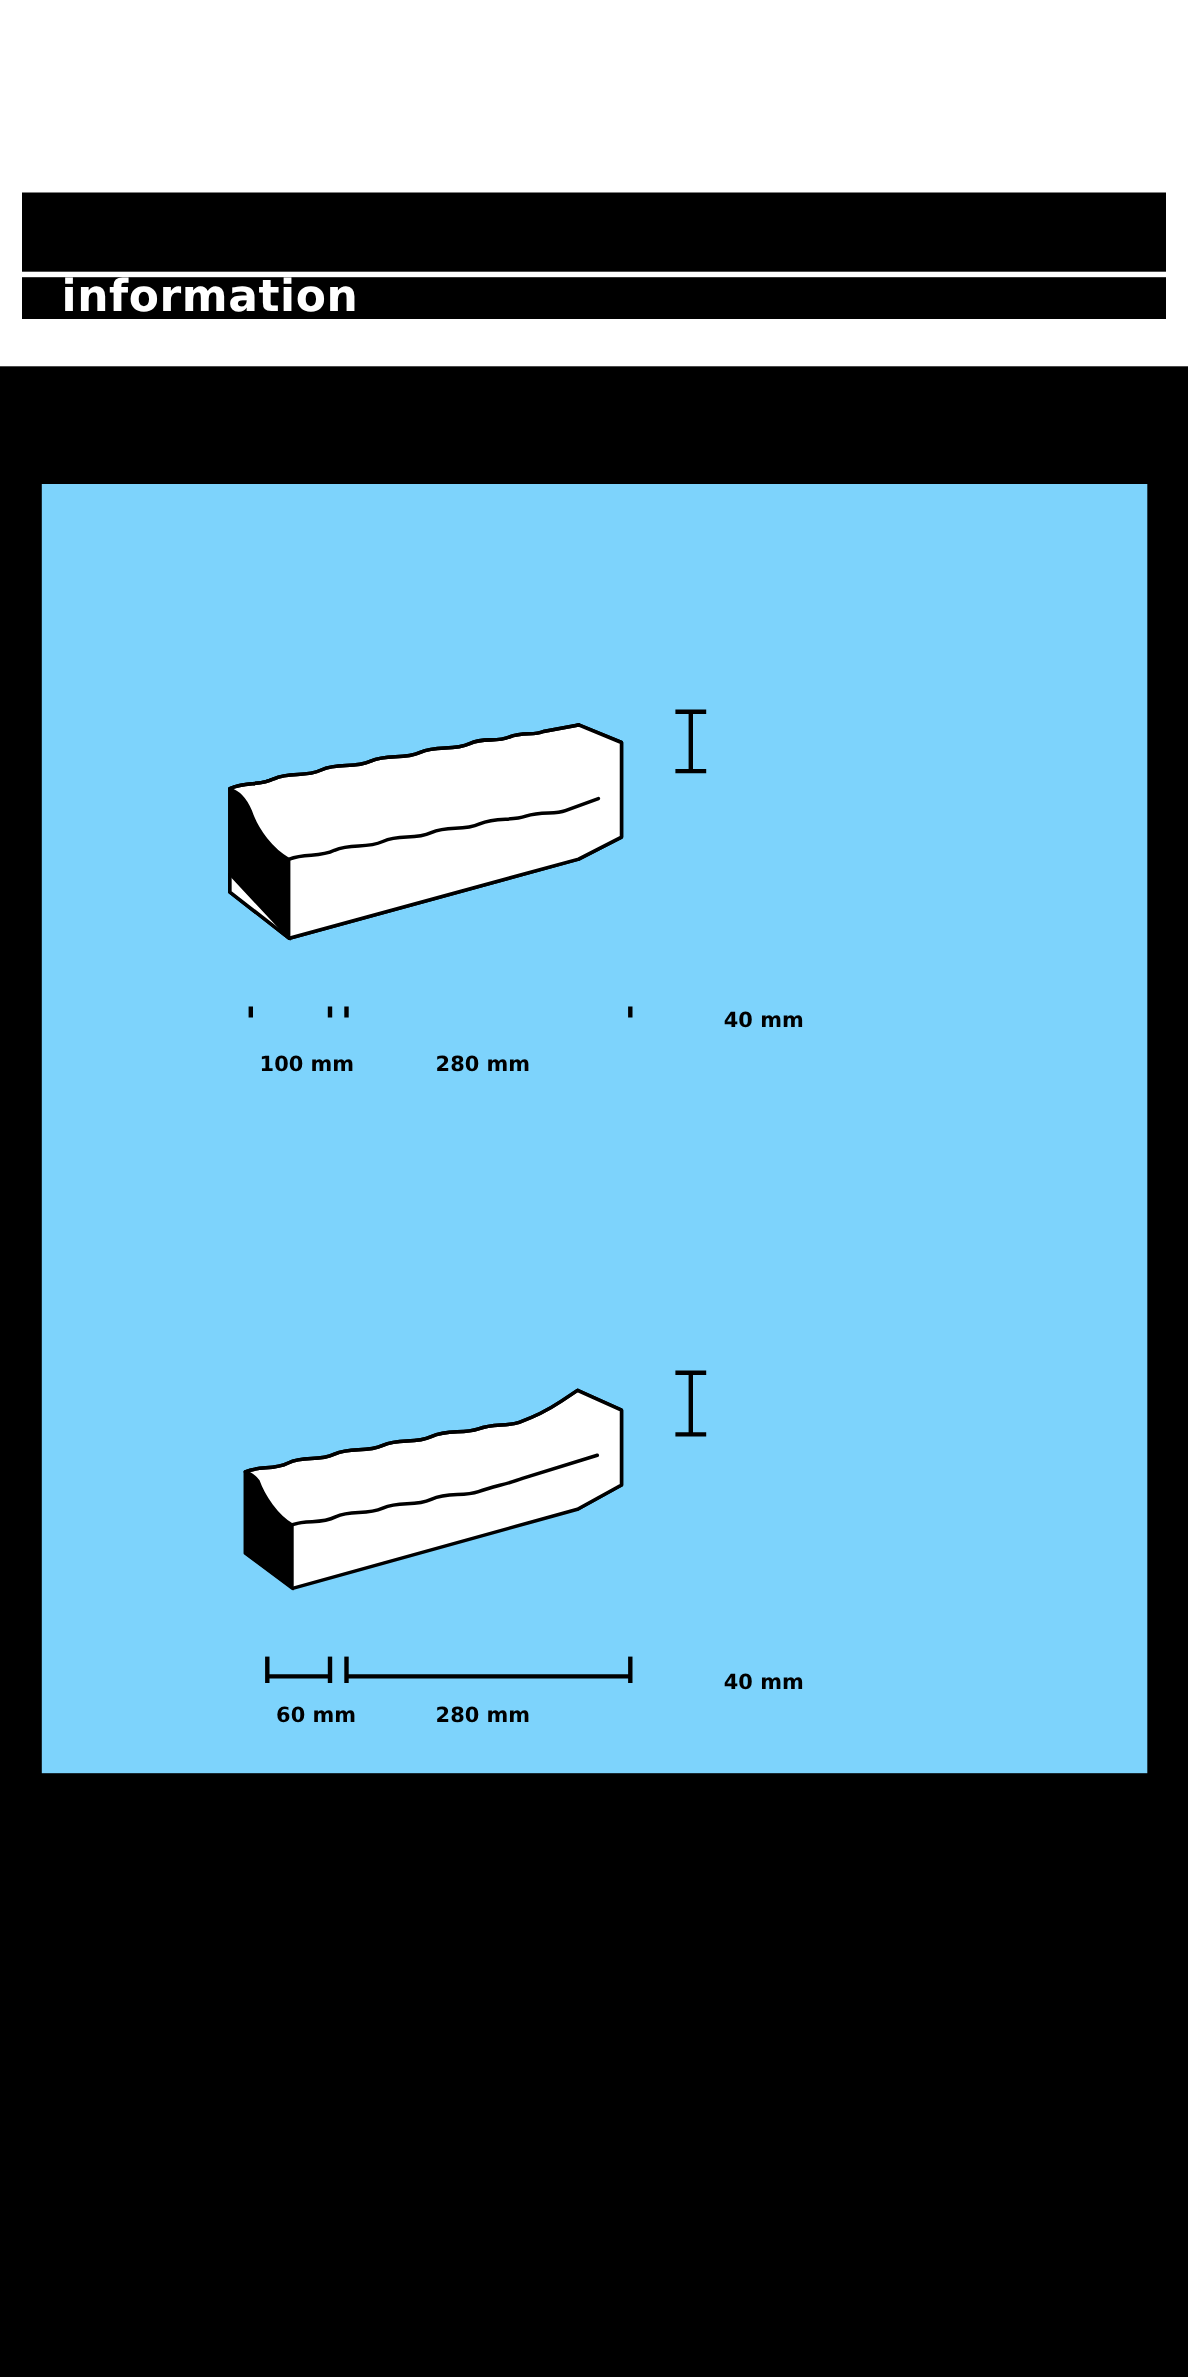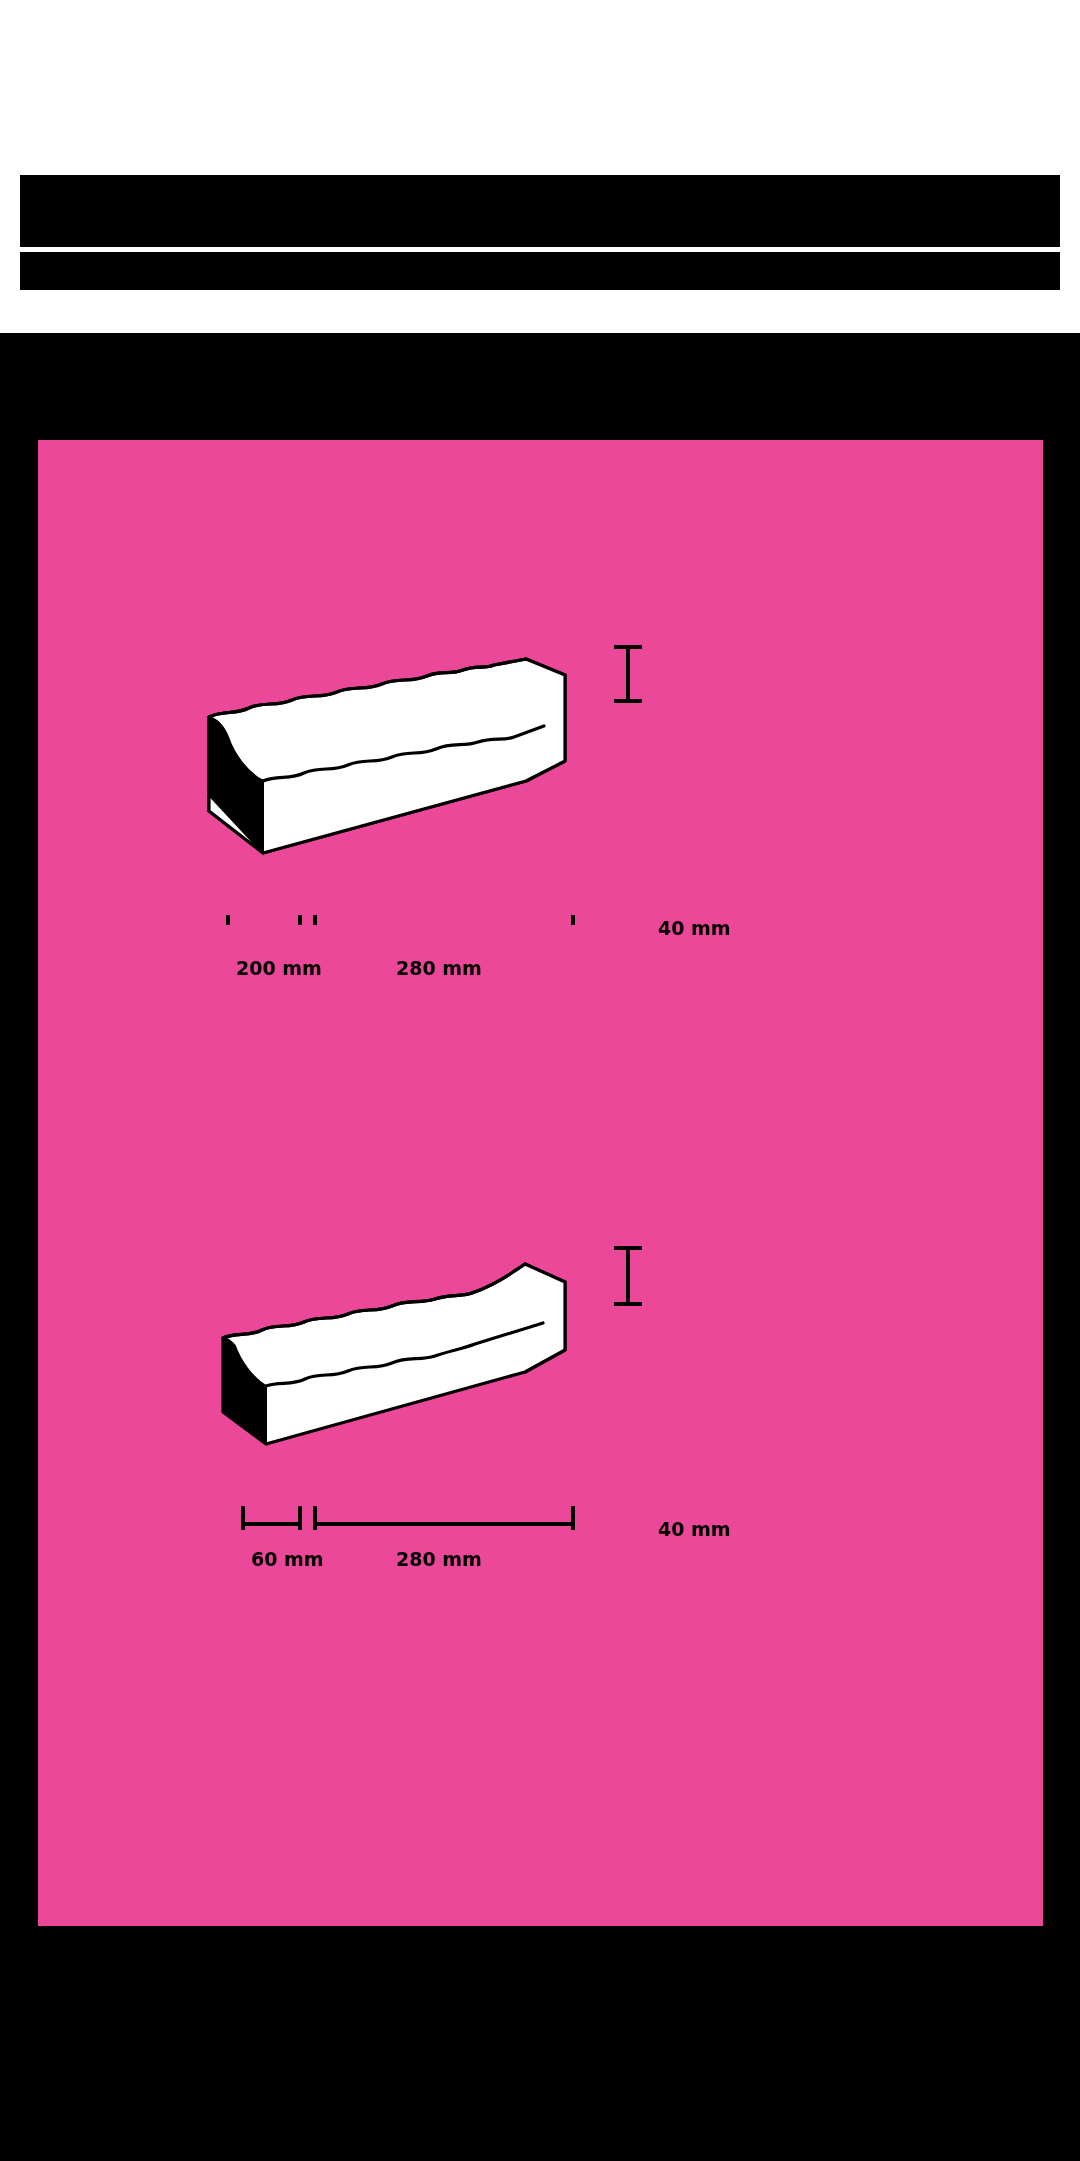--- a/index.html
+++ b/index.html
@@ -64,22 +64,22 @@
     top: 333px;
     width: 1080px;
     height: 1828px;
     background: #000000;
   }
   .card {
     position: absolute;
     left: 38px;
     top: 107px;
     width: 1005px;
-    height: 1486px;
-    background: #ec4899;
+    height: 1172px;
+    background: #7dd3fc;
   }
 
   
   .diagram {
     position: absolute;
     left: 0;
     width: 1005px;
   }
   #diagram-1 { top: 155px; height: 330px; }
   #diagram-2 { top: 760px; height: 330px; }
@@ -91,20 +91,21 @@
     font-size: 19px;
     color: #000000;
     white-space: nowrap;
   }
 </style>
 </head>
 <body>
 
 <div class="header">
   <div class="header-rule"></div>
+  <div class="header-subtitle">information</div>
 </div>
 
 <div class="panel">
   <div class="card">
 
     <div class="diagram" id="diagram-1">
       <svg width="1005" height="330" viewBox="0 0 1005 330">
 
         <g fill="#000000" stroke="#000000" stroke-width="3" stroke-linejoin="round">
 
@@ -183,21 +184,21 @@
 
           <line x1="262" y1="320" x2="262" y2="356"></line>
           <line x1="277" y1="320" x2="277" y2="356"></line>
           <line x1="277" y1="338" x2="535" y2="338"></line>
 
           <line x1="535" y1="320" x2="535" y2="356"></line>
         </g>
       </svg>
 
       <div class="dim-label" style="left:620px; top:322px;">40 mm</div>
-      <div class="dim-label" style="left:198px; top:362px;">200 mm</div>
+      <div class="dim-label" style="left:198px; top:362px;">100 mm</div>
       <div class="dim-label" style="left:358px; top:362px;">280 mm</div>
     </div>
 
     <div class="diagram" id="diagram-2">
       <svg width="1005" height="330" viewBox="0 0 1005 330">
         <g fill="#ffffff" stroke="#000000" stroke-width="3.2" stroke-linejoin="round" stroke-linecap="round">
 
           <polygon points="487,64 527,82 527,150 487,172"></polygon>
 
           <path d="M 185 138

